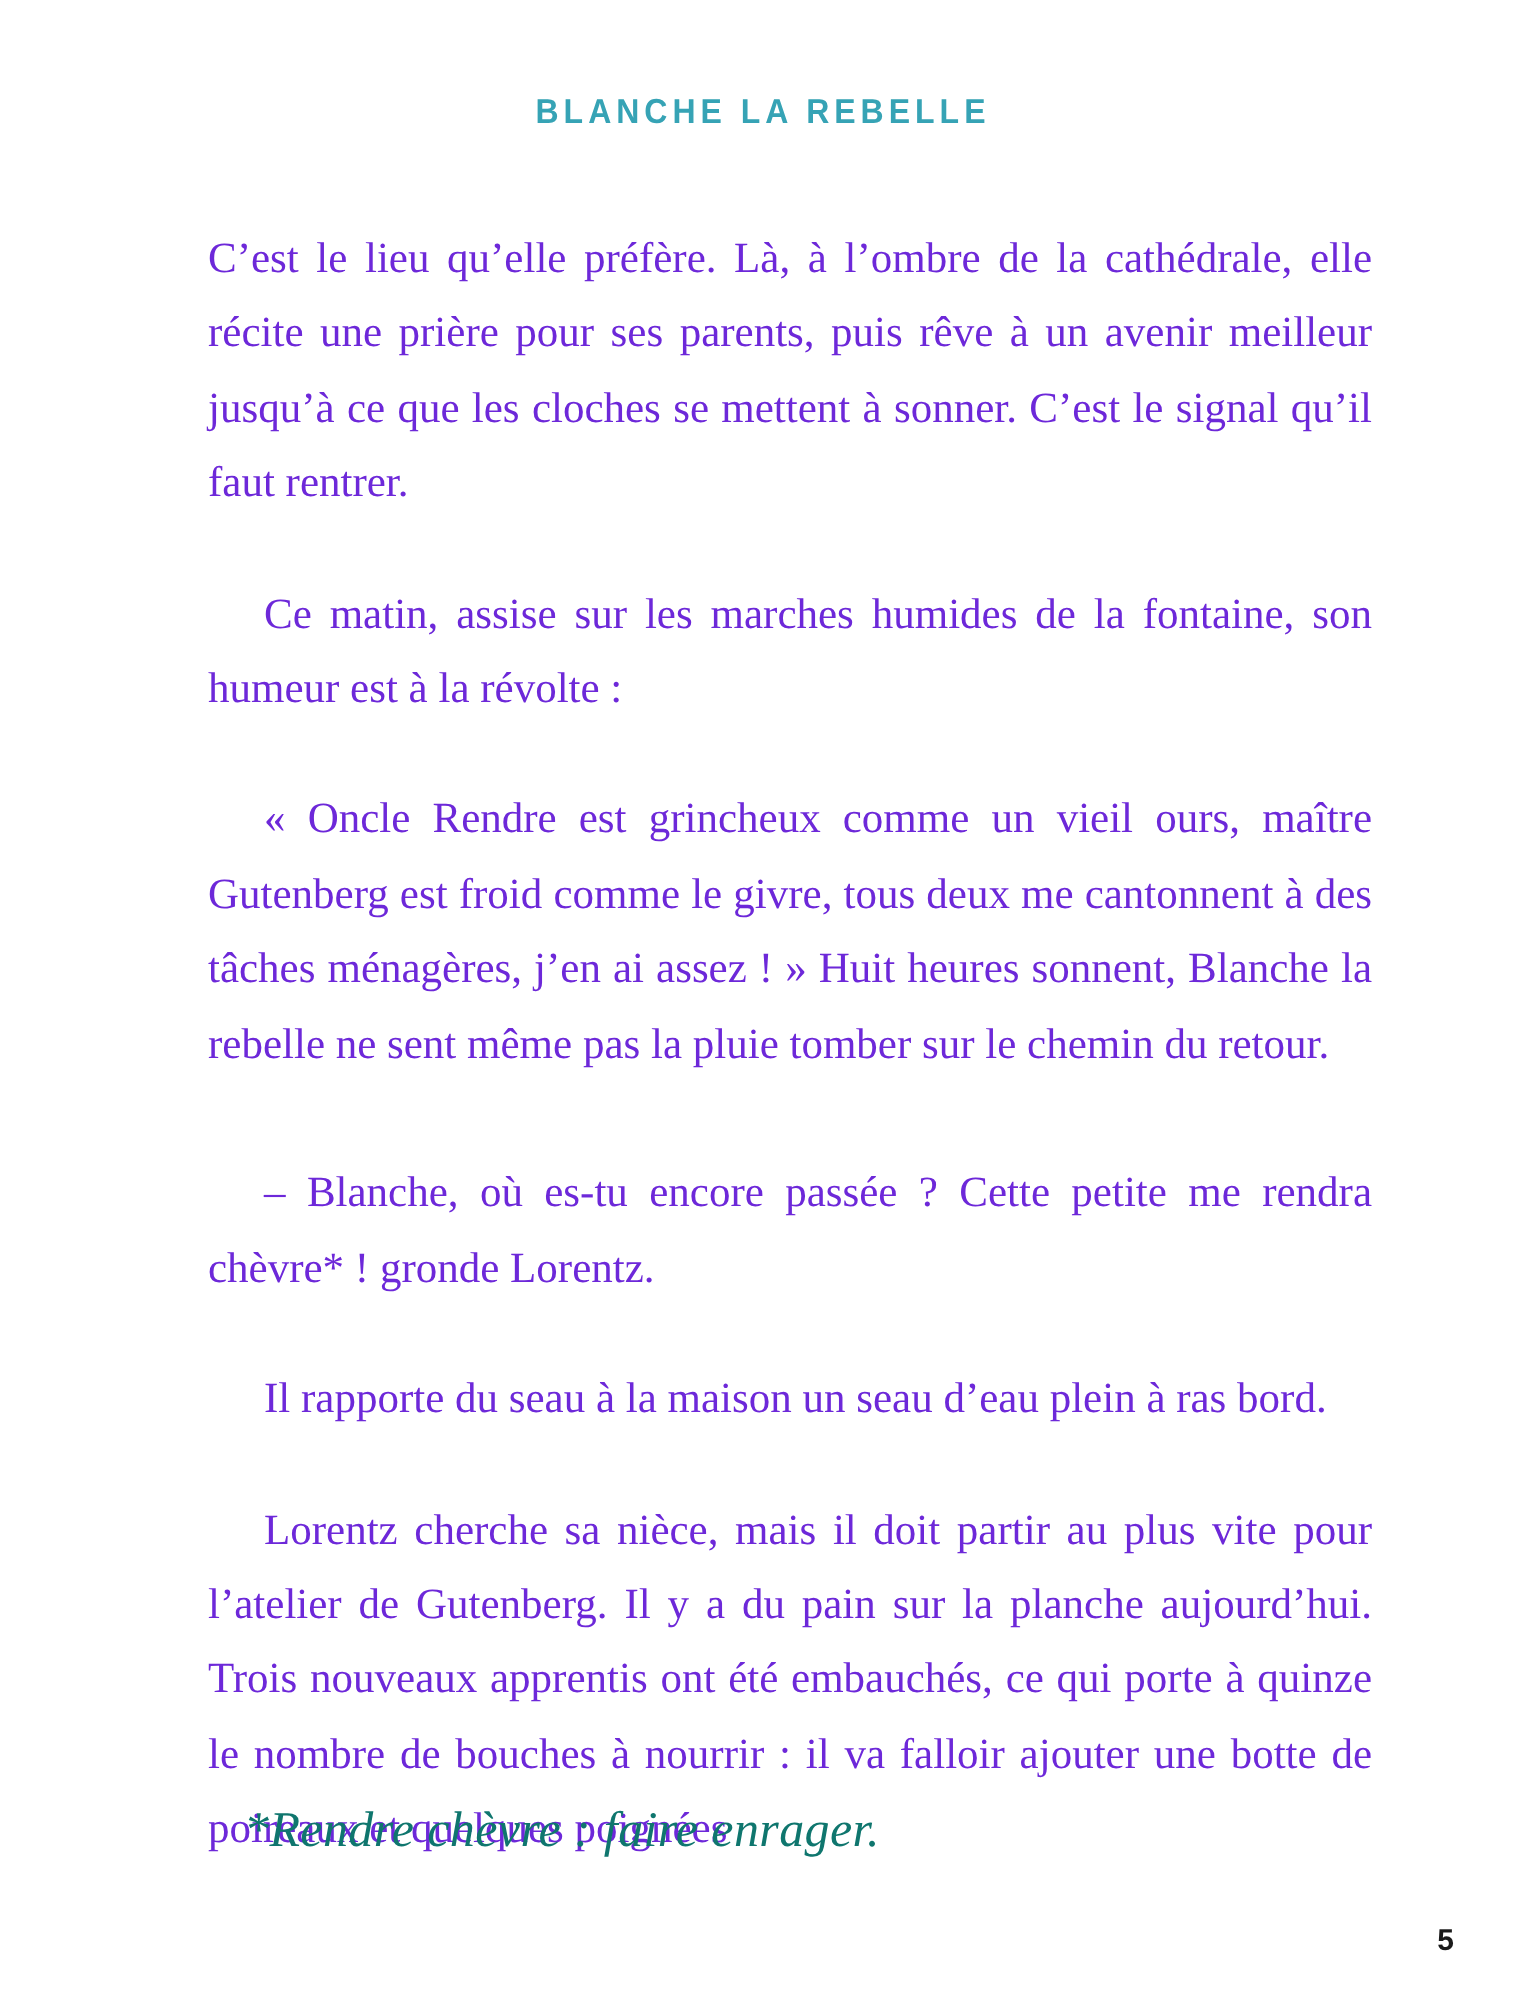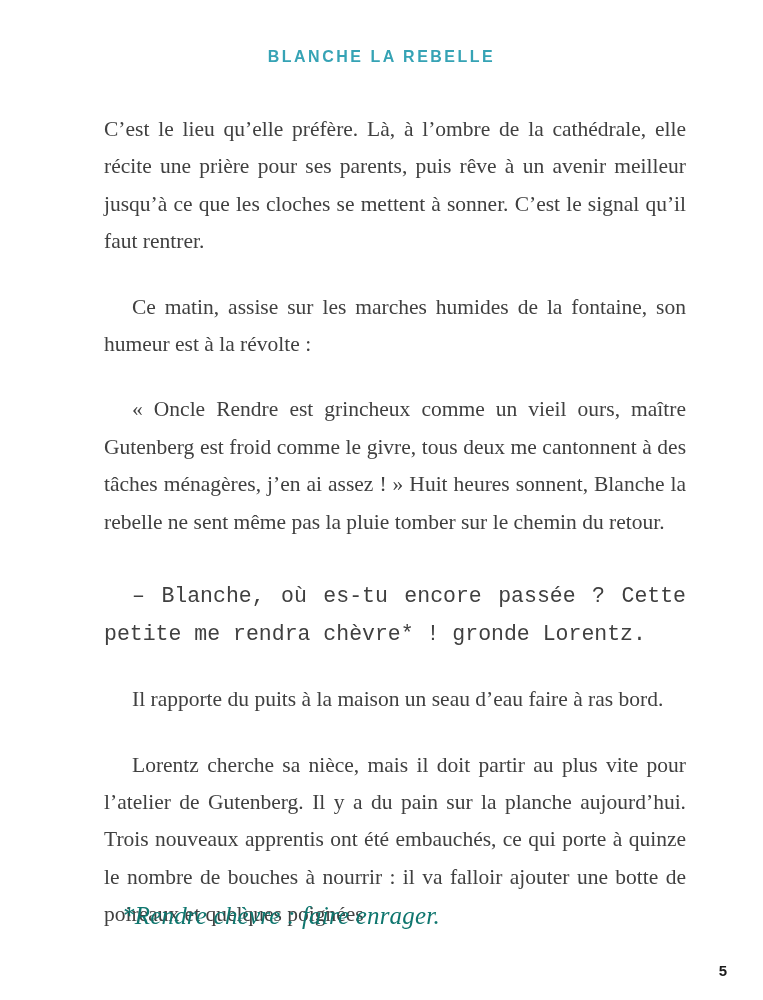--- a/index.html
+++ b/index.html
@@ -27,25 +27,25 @@
     transform: scaleY(1.08);
   }
   .body-text {
     position: absolute;
     top: 111px;
     left: 104px;
     width: 582px;
     font-size: 21.5px;
     line-height: 37.4px;
     text-align: justify;
-    color: #404040;
+    color: #6d28d9;
   }
   .para { text-align: justify; }
   .para.indent { text-indent: 28px; margin-top: 28px; }
-  .para.section-gap { margin-top: 37.4px; font-family: Liberation Mono, monospace; }
+  .para.section-gap { margin-top: 37.4px; }
   .footnote {
     position: absolute;
     left: 122px;
     top: 902px;
     font-size: 25px;
     font-style: italic;
     color: #0f766e;
     letter-spacing: 0.2px;
   }
   .page-number {
@@ -63,21 +63,21 @@
 
 <div class="page">
 
   <div class="running-header">BLANCHE LA REBELLE</div>
 
   <div class="body-text">
     <p class="para">C’est le lieu qu’elle préfère. Là, à l’ombre de la cathédrale, elle récite une prière pour ses parents, puis rêve à un avenir meilleur jusqu’à ce que les cloches se mettent à sonner. C’est le signal qu’il faut rentrer.</p>
     <p class="para indent">Ce matin, assise sur les marches humides de la fontaine, son humeur est à la révolte :</p>
     <p class="para indent">« Oncle Rendre est grincheux comme un vieil ours, maître Gutenberg est froid comme le givre, tous deux me cantonnent à des tâches ménagères, j’en ai assez ! » Huit heures sonnent, Blanche la rebelle ne sent même pas la pluie tomber sur le chemin du retour.</p>
     <p class="para indent section-gap">– Blanche, où es-tu encore passée ? Cette petite me rendra chèvre* ! gronde Lorentz.</p>
-    <p class="para indent">Il rapporte du puits à la maison un seau d’eau faire à ras bord.</p>
+    <p class="para indent">Il rapporte du seau à la maison un seau d’eau plein à ras bord.</p>
     <p class="para indent">Lorentz cherche sa nièce, mais il doit partir au plus vite pour l’atelier de Gutenberg. Il y a du pain sur la planche aujourd’hui. Trois nouveaux apprentis ont été embauchés, ce qui porte à quinze le nombre de bouches à nourrir : il va falloir ajouter une botte de poireaux et quelques poignées</p>
   </div>
 
   <div class="footnote">*Rendre chèvre : faire enrager.</div>
 
   <div class="page-number">5</div>
 
 </div>
 
 </body></html>

